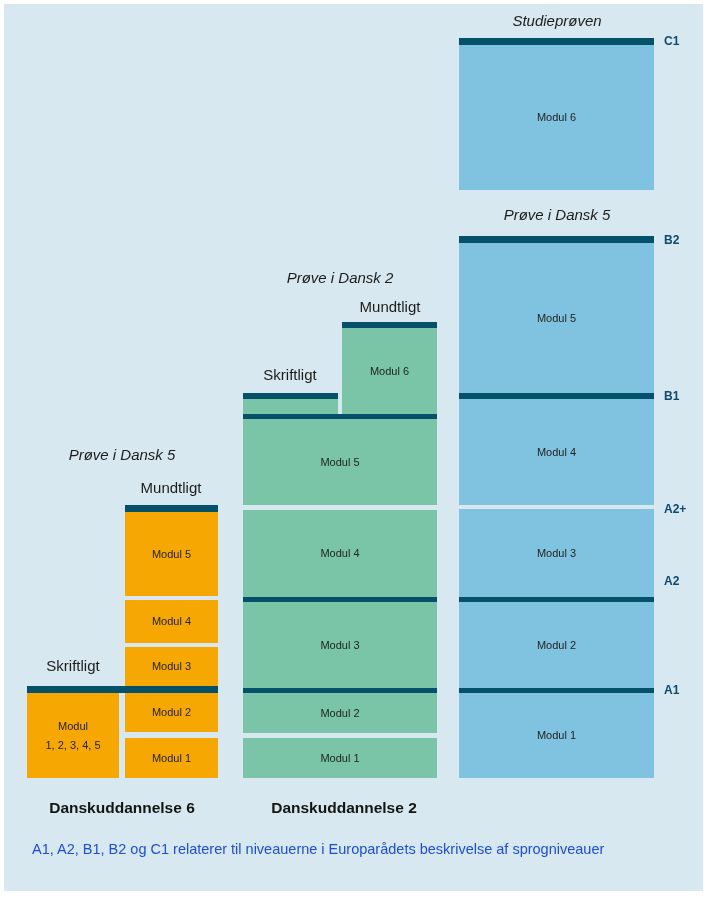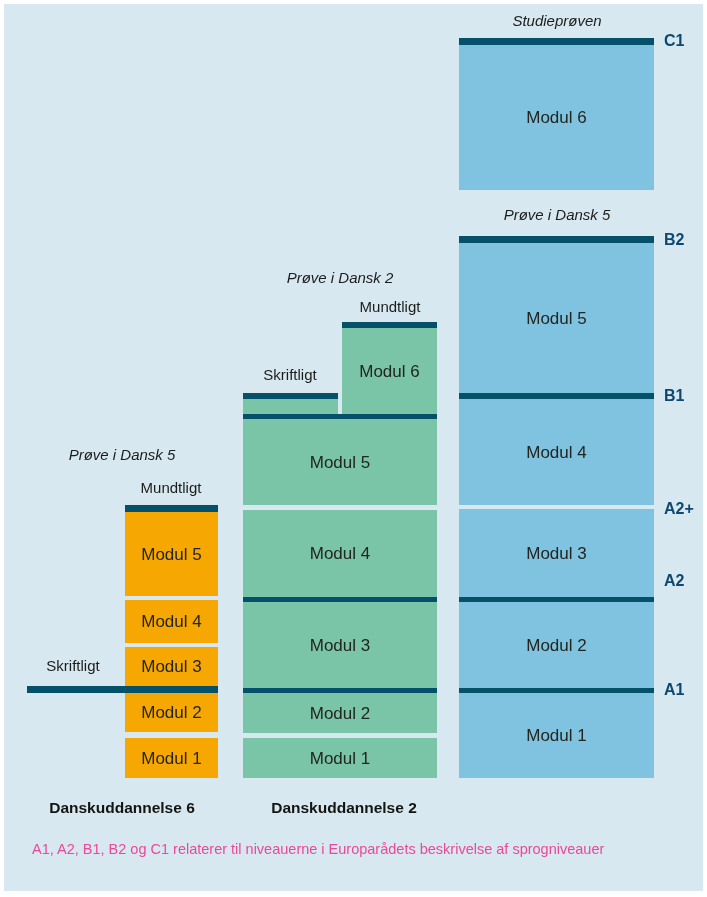--- a/index.html
+++ b/index.html
@@ -17,21 +17,21 @@
     width: 699px; height: 887px;
     background: var(--panel, #d7e8f1);
   }
   .block {
     position: absolute;
     display: flex;
     align-items: center;
     justify-content: center;
     flex-direction: column;
     text-align: center;
-    font-size: 17px;
+    font-size: 11px;
     color: var(--text, #232520);
     line-height: 19px;
   }
   .orange { background: var(--orange, #f7a701); }
   .green  { background: var(--green, #7ac5a7); }
   .blue   { background: var(--blue, #80c3e1); }
   .bar {
     position: absolute;
     background: var(--bar, #045169);
   }
@@ -40,37 +40,37 @@
     transform: translateX(-50%);
     white-space: nowrap;
     font-size: 15px;
     color: #1c1d1a;
     line-height: 18px;
   }
   .exam-title { font-style: italic; }
   .level {
     position: absolute;
     left: 664px;
-    font-size: 16px;
+    font-size: 12px;
     font-weight: bold;
     color: var(--level_text, #0f486e);
     line-height: 18px;
     white-space: nowrap;
   }
   .footer-label {
     font-weight: bold;
     font-size: 15.5px;
     color: #141511;
   }
   .footnote {
     position: absolute;
     left: 32px;
     top: 841px;
     font-size: 14.5px;
-    color: #ec4899;
+    color: #1d4ed8;
     white-space: nowrap;
   }
 </style>
 </head>
 <body>
 
 <div id="page">
   <div class="panel"></div>
 
   <div class="level" style="top:32px">C1</div>
@@ -156,20 +156,24 @@
     <span>Modul 4</span>
   </div>
 
   <div class="block orange" style="left:125px;top:647px;width:93px;height:39px">
     <span>Modul 3</span>
   </div>
 
   <div class="label" style="left:73px;top:657px">Skriftligt</div>
   <div class="bar" style="left:27px;top:686px;width:191px;height:7px"></div>
 
+  <div class="block orange" style="left:27px;top:693px;width:92px;height:85px">
+    <span>Modul</span>
+    <span>1, 2, 3, 4, 5</span>
+  </div>
 
   <div class="block orange" style="left:125px;top:693px;width:93px;height:39px">
     <span>Modul 2</span>
   </div>
 
   <div class="block orange" style="left:125px;top:738px;width:93px;height:40px">
     <span>Modul 1</span>
   </div>
 
   <div class="label footer-label" style="left:122px;top:799px">Danskuddannelse 6</div>

